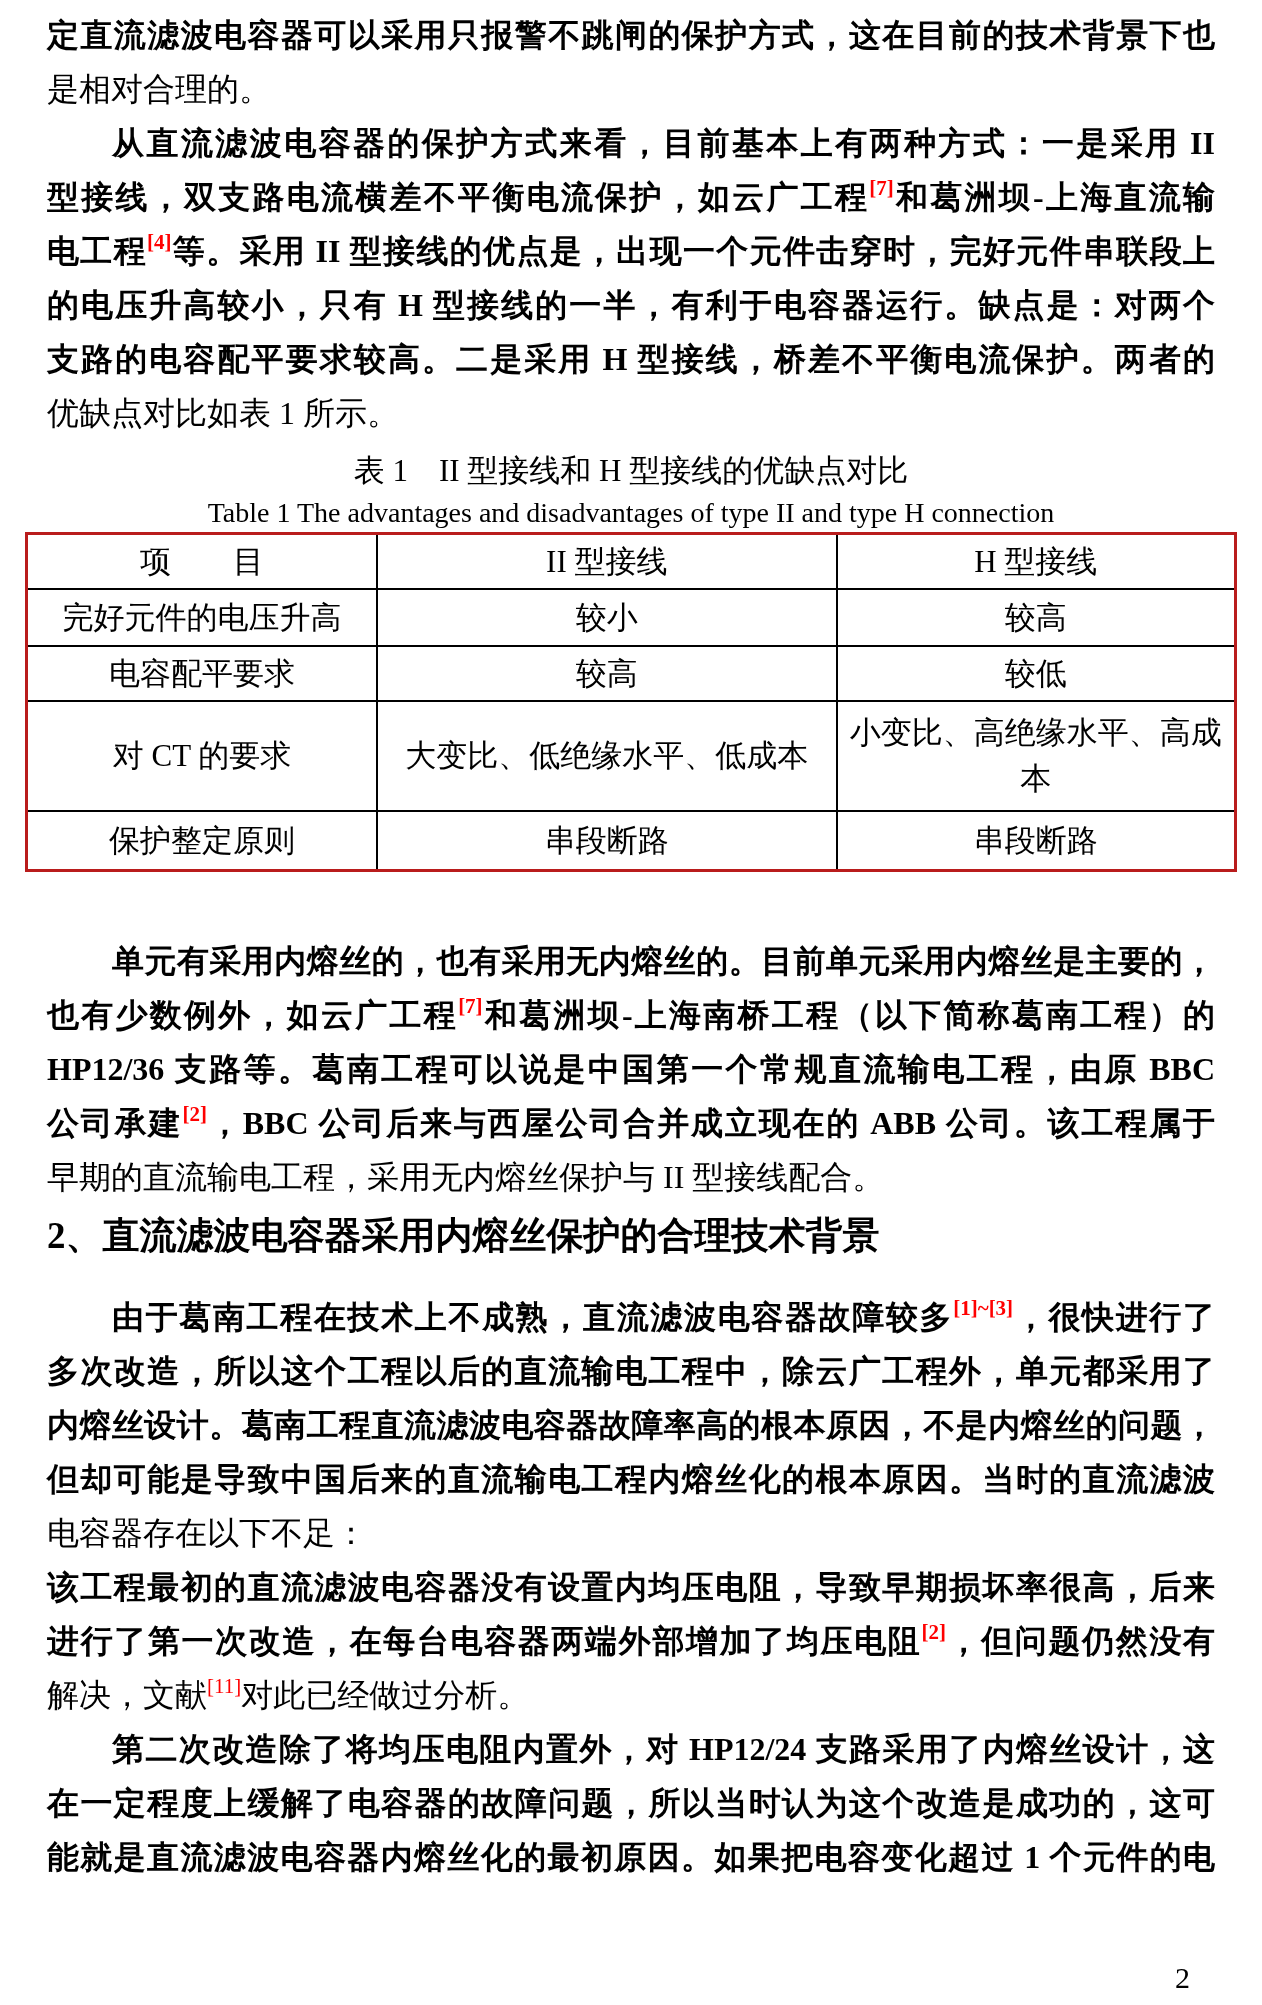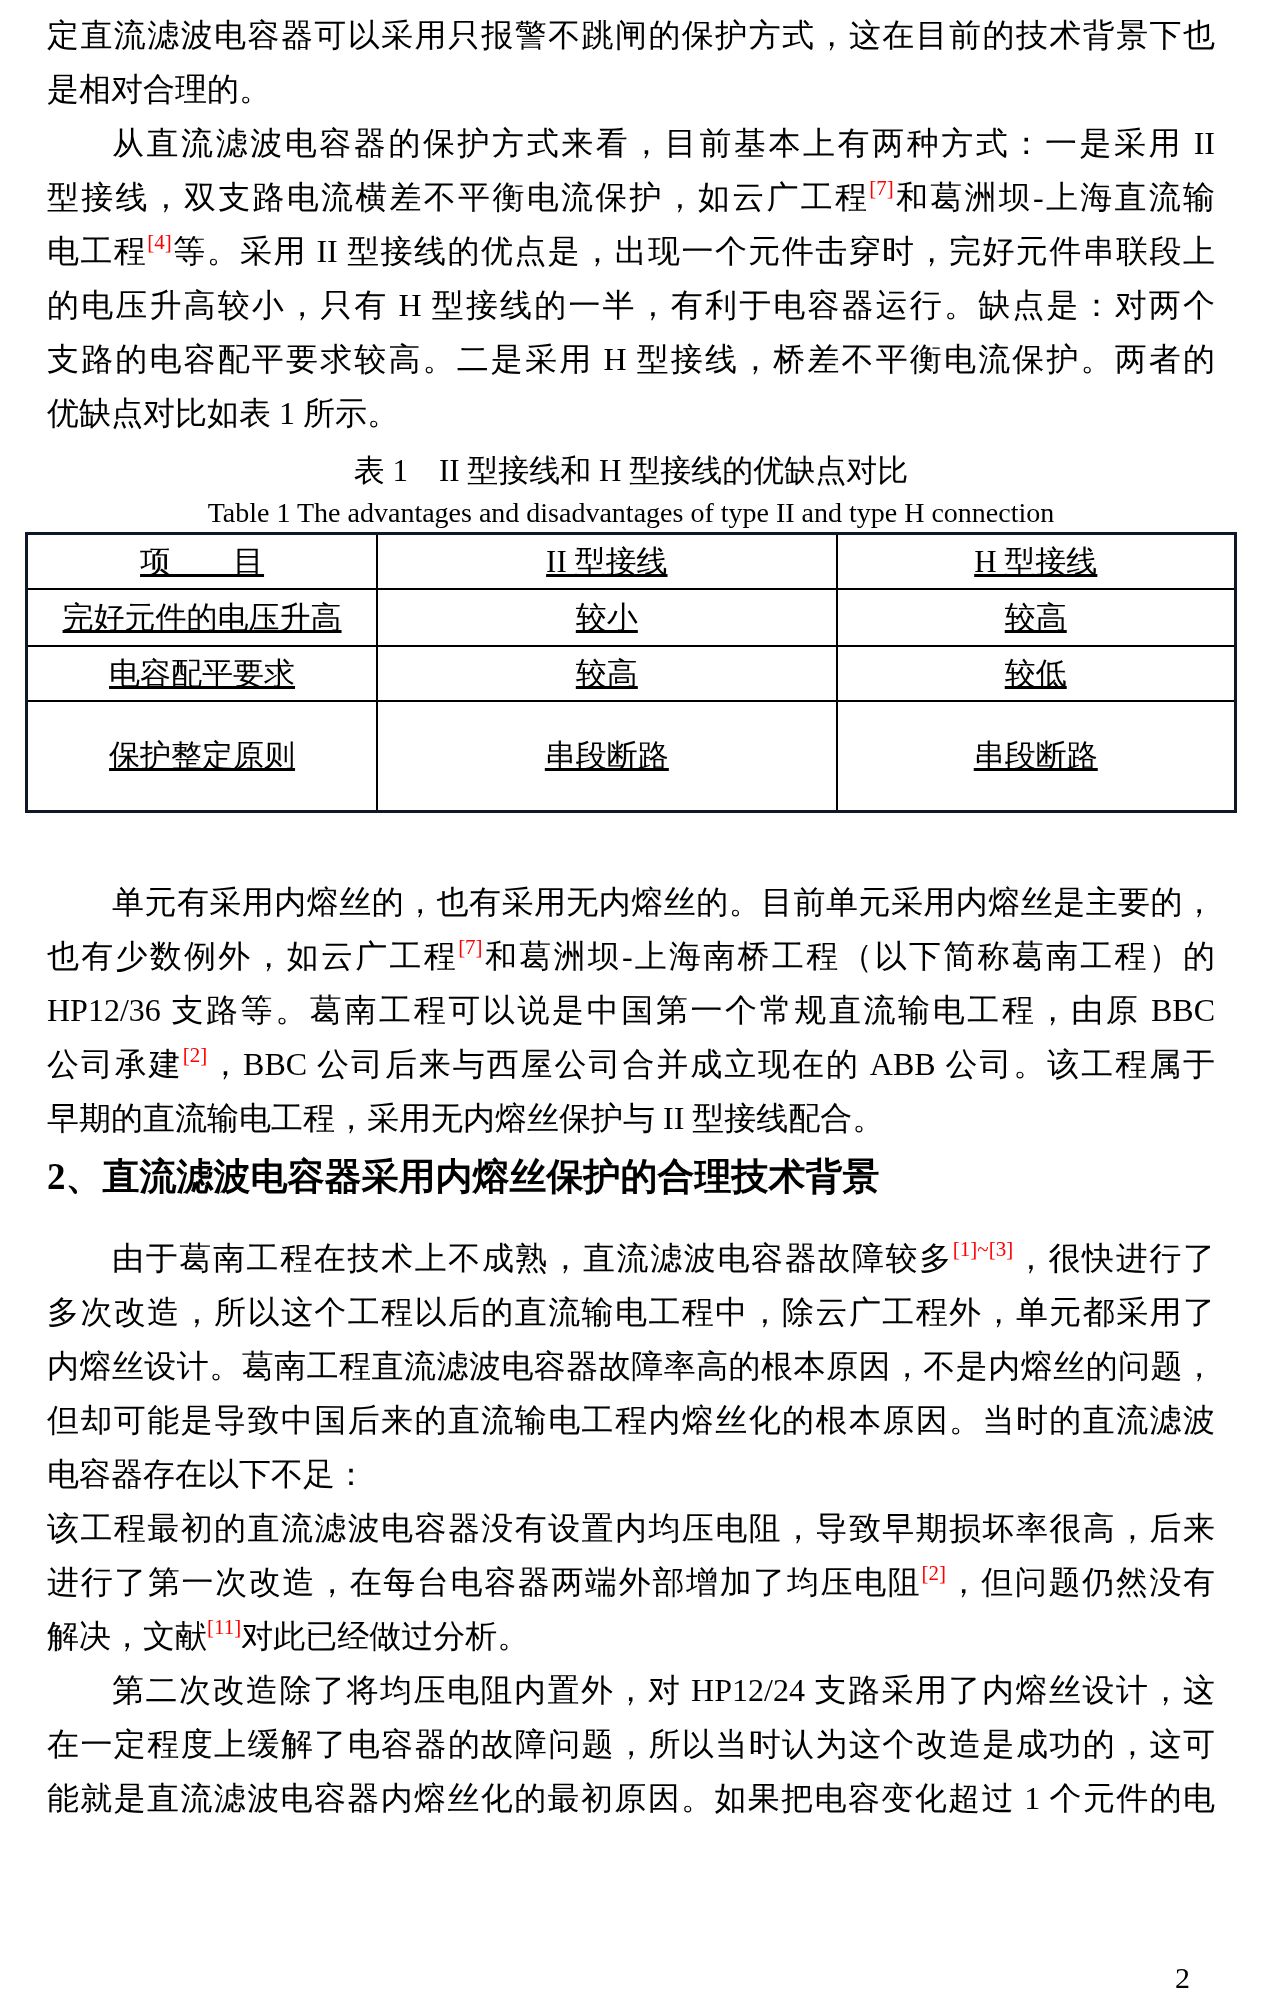--- a/index.html
+++ b/index.html
@@ -20,21 +20,21 @@
     overflow: hidden;
   }
   .line {
     height: 54px;
     line-height: 54px;
     font-size: 32px;
     text-align: justify;
     text-justify: inter-character;
     white-space: nowrap-none;
   }
-  .jl { text-align-last: justify; }
+  .jl { text-align-last: justify; font-weight: bold; }
   .ind { text-indent: 65px; }
   .after-table { margin-top: 62px; }
   .after-heading { margin-top: 28px; }
   .sup {
     font-size: 21px;
     vertical-align: 13px;
     line-height: 0;
     color: var(--citation-red, #ff0000);
   }
   .caption-cn {
@@ -47,23 +47,22 @@
   .caption-en {
     height: 38px;
     line-height: 38px;
     font-size: 28px;
     text-align: center;
   }
   table.cmp {
     width: calc(100% + 44px);
     margin-left: -22px;
     border-collapse: collapse;
-    border: 3px solid #0f172a;
+    border: 3px solid #b91c1c;
     table-layout: fixed;
-    text-decoration: underline;
   }
   table.cmp td {
     border: 2px solid #000000;
     text-align: center;
     vertical-align: middle;
     font-size: 31px;
     line-height: 46px;
     padding: 0 6px;
   }
   table.cmp tr:nth-child(1) td { height: 53px; }
@@ -120,20 +119,25 @@
         <td>完好元件的电压升高</td>
         <td>较小</td>
         <td>较高</td>
       </tr>
       <tr>
         <td>电容配平要求</td>
         <td>较高</td>
         <td>较低</td>
       </tr>
       <tr>
+        <td>对 CT 的要求</td>
+        <td>大变比、低绝缘水平、低成本</td>
+        <td>小变比、高绝缘水平、高成本</td>
+      </tr>
+      <tr>
         <td>保护整定原则</td>
         <td>串段断路</td>
         <td>串段断路</td>
       </tr>
     </tbody>
   </table>
 
   <div class="line ind jl after-table"><span>单元有采用内熔丝的，也有采用无内熔丝的。目前单元采用内熔丝是主要的，</span></div>
   <div class="line jl"><span>也有少数例外，如云广工程</span><span class="sup">[7]</span><span>和葛洲坝-上海南桥工程（以下简称葛南工程）的</span></div>
   <div class="line jl"><span>HP12/36 支路等。葛南工程可以说是中国第一个常规直流输电工程，由原 BBC</span></div>

